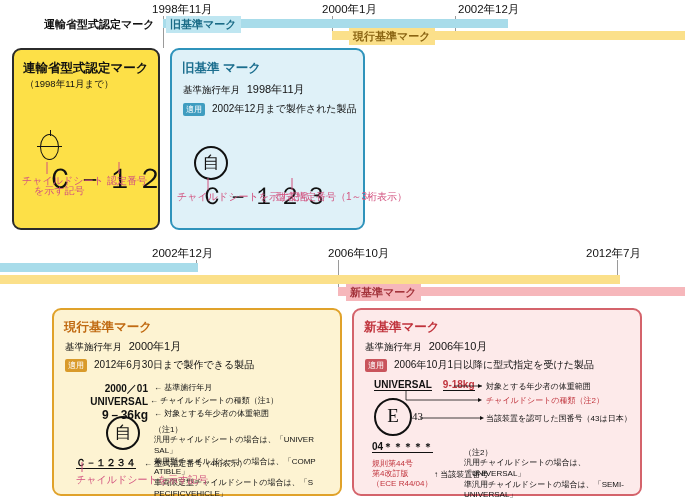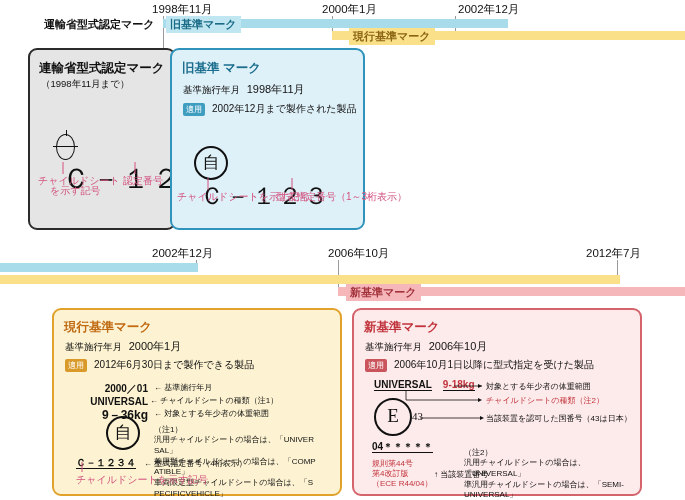--- a/index.html
+++ b/index.html
@@ -57,23 +57,22 @@
   .lbl-yellow { color: #8a6412; background: #fbe08a; }
   .lbl-pink { color: #a4343c; background: #f6b7bb; }
 
   
   .card {
     position: absolute;
     border-radius: 9px;
     box-sizing: border-box;
   }
   .card-old {
-    background: #e5e5e5;
+    background: #fde047;
     border: 2px solid #2b2b2b;
-    margin-left: 16px;
   }
   .card-blue {
     background: #dff1f8;
     border: 2px solid #2f93bb;
   }
   .card-yellow {
     background: #fdf3d2;
     border: 2px solid #e0a22a;
   }
   .card-pink {

